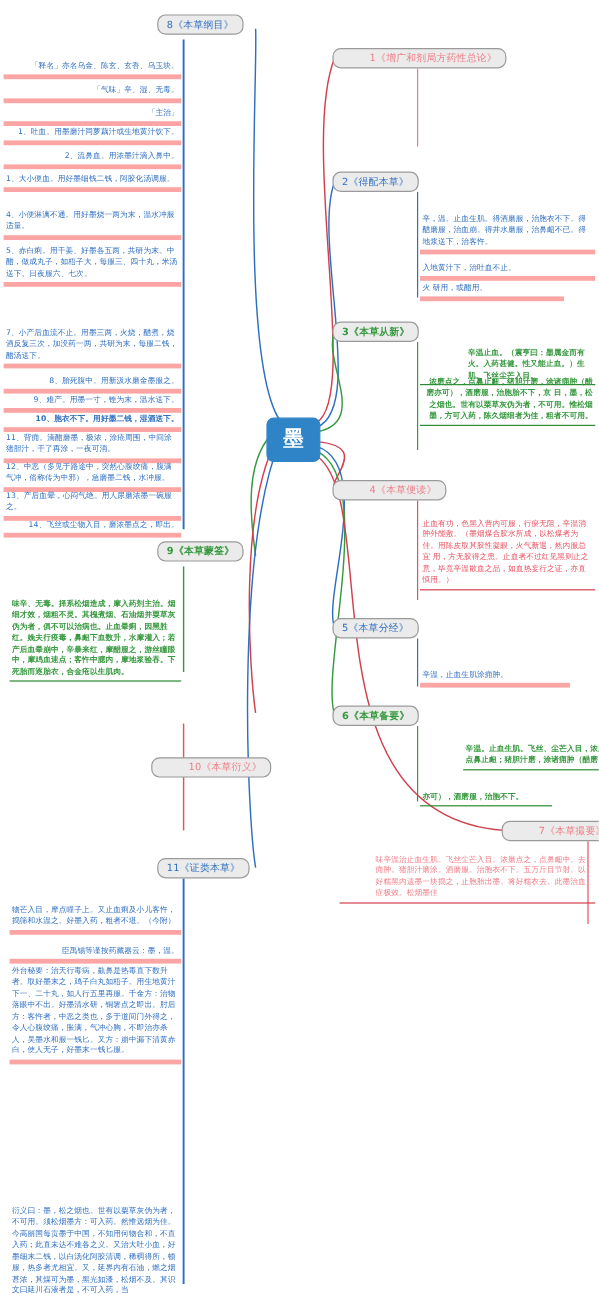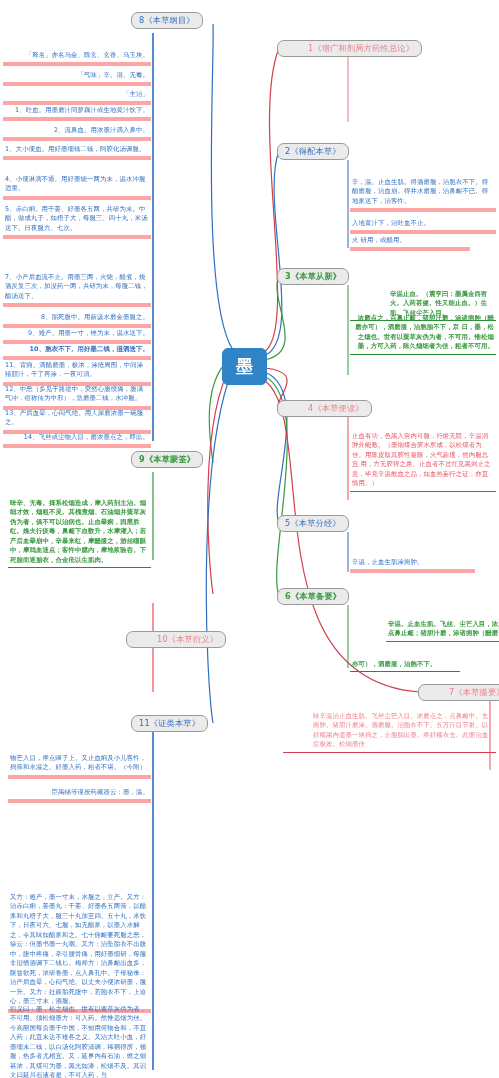--- a/index.html
+++ b/index.html
@@ -130,15 +130,15 @@
   <div class="leaf c-blue ul-blue right-align" style="left:3px;top:431px;width:148px;">14、飞丝或尘物入目，磨浓墨点之，即出。</div>
 
   <div class="node c-green" style="left:131px;top:451px;text-align:right;">9《本草蒙筌》</div>
   <div class="leaf c-green ul-green" style="left:8px;top:497px;width:143px;">味辛、无毒。择系松烟造成，摩入药剂主治。烟细才效，烟粗不灵。其槐煮烟、石油烟并粟草灰伪为者，俱不可以治病也。止血晕痢，因黑胜红。娩夫行疫毒，鼻衄下血数升，水摩灌入；若产后血晕崩中，辛暴来红，摩醋服之，游丝瞳眼中，摩鸡血速点；客忤中臆内，摩地浆验吞。下死胎而逐胎衣，合金疮以生肌肉。</div>
 
   <div class="node c-red" style="left:126px;top:585px;margin-top:46px;">10《本草衍义》</div>
 
   <div class="node c-blue" style="left:131px;top:715px;">11《证类本草》</div>
   <div class="leaf c-blue ul-blue" style="left:8px;top:752px;width:143px;">物芒入目，摩点瞳子上。又止血痢及小儿客忤，捣筛和水温之。好墨入药，粗者不堪。（今附）</div>
   <div class="leaf c-blue ul-blue right-align" style="left:8px;top:786px;width:143px;">臣禹锡等谨按药藏器云：墨，温。</div>
-  <div class="leaf c-blue ul-blue" style="left:8px;top:891px;width:143px;">又方：难产，墨一寸末，水服之，立产。又方：治赤白痢，姜墨丸：干姜、好墨各五两筛，以醋浆和丸梧子大，服三十丸加至四、五十丸，米饮下，日夜可六、七服，如无醋浆，以墨入水解之，令其味如醋浆和之。七十痈衄妻死服之恶，徐云：但墨书墨一丸咽。又方：治坠胎衣不出腹中，腹中疼痛，牵引腰骨痛，用好墨细研，每服非旧惜酒调下二钱匕。梅师方：治鼻衄出血多，眼冒欲死，浓研香墨，点入鼻孔中。子母秘录：治产后血晕，心闷气绝。以丈夫小便浓研墨，服一升。又方：妊娠胎死腹中，若胞衣不下，上迫心，墨三寸末，酒服。</div>
+  <div class="leaf c-blue ul-blue" style="left:8px;top:803px;width:143px;">外台秘要：治天行毒病，鼽鼻是热毒直下数升者。取好墨末之，鸡子白丸如梧子。用生地黄汁下一、二十丸，如人行五里再服。千金方：治物落眼中不出。好墨清水研，铜箸点之即出。肘后方：客忤者，中恶之类也，多于道间门外得之，令人心腹绞痛，胀满，气冲心胸，不即治亦杀人，吴墨水和服一钱匕。又方：崩中漏下清黄赤白，使人无子，好墨末一钱匕服。</div>
   <div class="leaf c-blue ul-blue" style="left:8px;top:1003px;width:143px;">衍义曰：墨，松之烟也。世有以粟草灰伪为者，不可用。须松烟墨方：可入药。然惟远烟为佳。今高丽国每贡墨于中国，不知用何物合和，不直入药；此直未达不难各之义。又治大吐小血，好墨细末二钱，以白汤化阿胶清调，稀稠得所，顿服，热多者尤相宜。又，延界内有石油，燃之烟甚浓，其煤可为墨，黑光如漆，松烟不及。其识文曰延川石液者是，不可入药，当</div>
 </div>
 
 </body></html>

